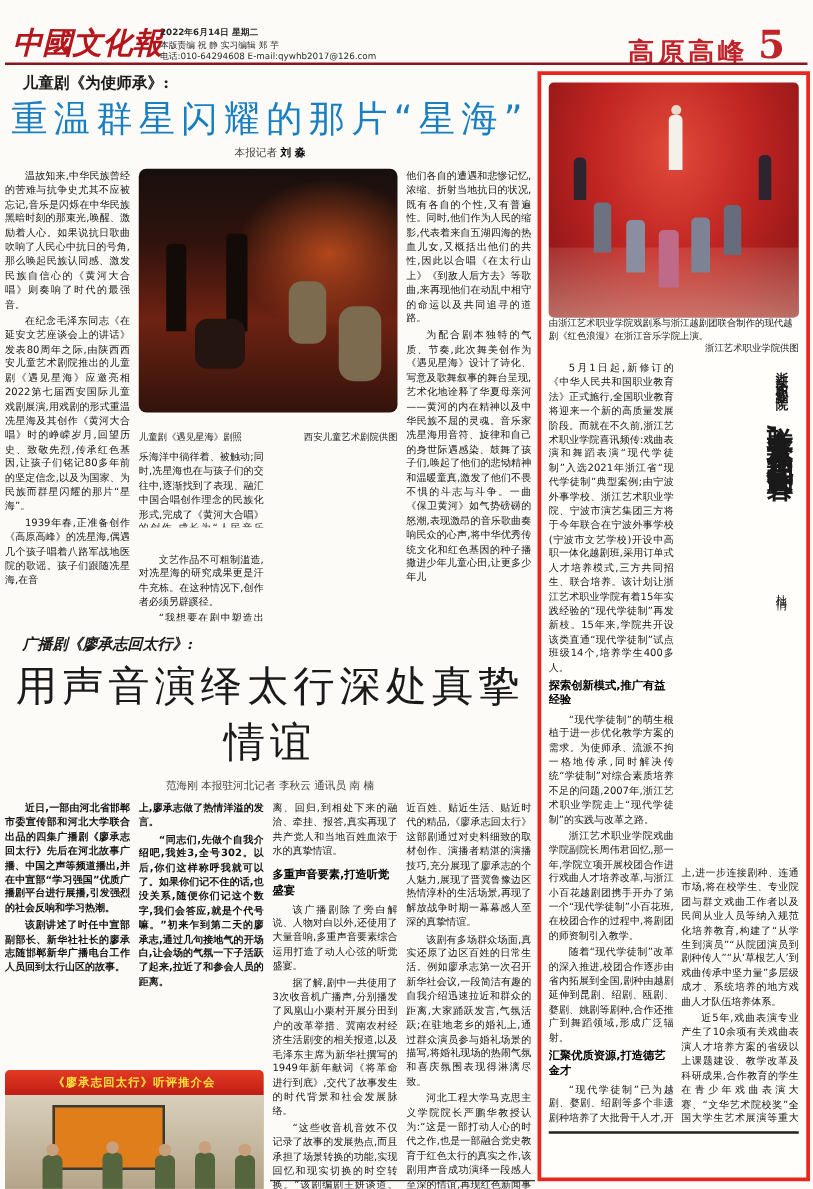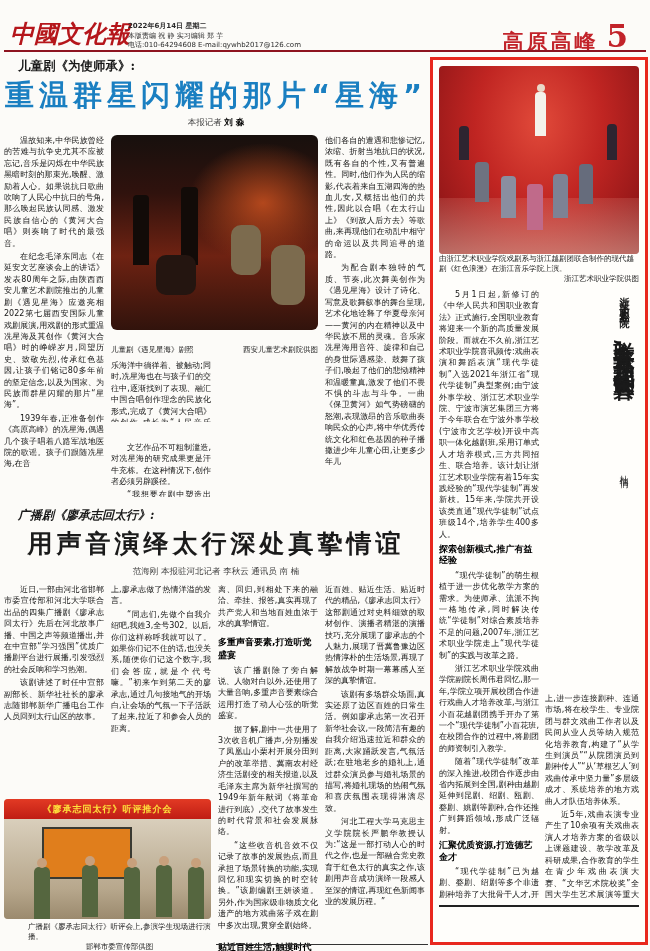--- a/index.html
+++ b/index.html
@@ -24,44 +24,44 @@
   p{margin:0 0 2px 0;text-indent:2em;text-align:justify;}
   .cont p:first-child{text-indent:0;}
   .bodytxt{font-size:8px;line-height:11.4px;color:#151515;overflow:hidden;}
   .subhead{font-weight:bold;font-size:9px;margin:4px 0 3px 0;text-indent:0;color:#000;}
   .caption{font-size:7.5px;color:#222;line-height:10px;}
   .rule{height:1px;background:#2b2b2b;}
   
   .left-main{position:absolute;left:4px;top:56px;width:424px;}
   .a1-kicker{font-size:12.5px;font-weight:bold;font-family:"DejaVu Serif",serif;margin:2px 0 4px 14px;}
   .a1-headline{
-    text-align:center;color:#1a7fc1;font-weight:bold;font-size:29px;
+    text-align:center;color:#1a7fc1;font-weight:normal;font-size:29px;
     letter-spacing:5px;line-height:32px;font-family:"DejaVu Sans",sans-serif;
   }
   .byline{text-align:center;font-size:8.5px;margin-top:6px;color:#444;}
   .byline b{color:#000;}
   .cols{display:flex;gap:7px;margin-top:6px;}
   .col{width:100px;flex:0 0 100px;}
   .midgroup{width:207px;flex:0 0 207px;display:flex;flex-direction:column;}
   .a1-body{height:362px;}
   .a1-photo{height:203px;position:relative;overflow:hidden;border-radius:6px;
     background:linear-gradient(180deg,#17100d 0%,#30120d 30%,#6e2212 62%,#31130c 100%);}
   .a1-photo .glow{position:absolute;right:-20px;top:8px;width:150px;height:120px;border-radius:50%;
     background:radial-gradient(closest-side,#c8501f,rgba(120,30,10,0));opacity:.85;}
   .sil{position:absolute;background:#120b08;border-radius:4px 4px 0 0;}
   .sil.light{background:#7c6b4e;}
   .cap-row{display:flex;justify-content:space-between;margin-top:15px;}
   .a1-subcols{display:flex;gap:20px;margin-top:5px;height:137px;flex-direction:column;}
   .a1-subcols .sc{width:100px;}
   
   .a2{margin-top:10px;}
   .a2-kicker{font-size:12px;font-style:italic;font-family:"DejaVu Serif",serif;font-weight:bold;margin-left:14px;}
-  .a2-headline{text-align:center;font-size:25px;font-weight:bold;letter-spacing:4px;margin-top:3px;}
+  .a2-headline{text-align:center;font-size:33px;font-weight:normal;letter-spacing:4px;margin-top:3px;}
   .a2-body{height:378px;margin-top:6px;}
-  .a2-subrow{display:flex;gap:7px;height:211px;}
+  .a2-subrow{display:flex;gap:7px;height:211px;font-weight:bold;}
   .a2-photo{margin-top:4px;height:120px;position:relative;overflow:hidden;border-radius:4px;background:#cbbfa8;}
   .a2-banner{height:20px;background:linear-gradient(180deg,#e23a24,#c01d14);color:#ffe23c;
     font-size:9px;font-weight:bold;display:flex;align-items:center;justify-content:center;letter-spacing:1px;}
   .a2-room{position:absolute;left:0;right:0;top:20px;bottom:0;background:linear-gradient(180deg,#d9cfbc,#b7a78c 70%,#9b8a6e);}
   .a2-screen{position:absolute;left:38px;top:8px;width:86px;height:48px;background:#e07e1c;border:2px solid #3a3a32;}
   .cadet{position:absolute;width:16px;height:52px;background:#55663f;border-radius:5px 5px 0 0;}
   .cadet:after{content:"";position:absolute;left:3px;top:-9px;width:10px;height:10px;border-radius:50%;background:#c8a07c;}
   .a2-caption{margin-top:3px;margin-left:24px;}
   .a2-caption .credit{text-align:center;text-indent:0;}
   .bottom-rule{position:absolute;left:216px;width:212px;top:944px;height:1px;background:#333;}

